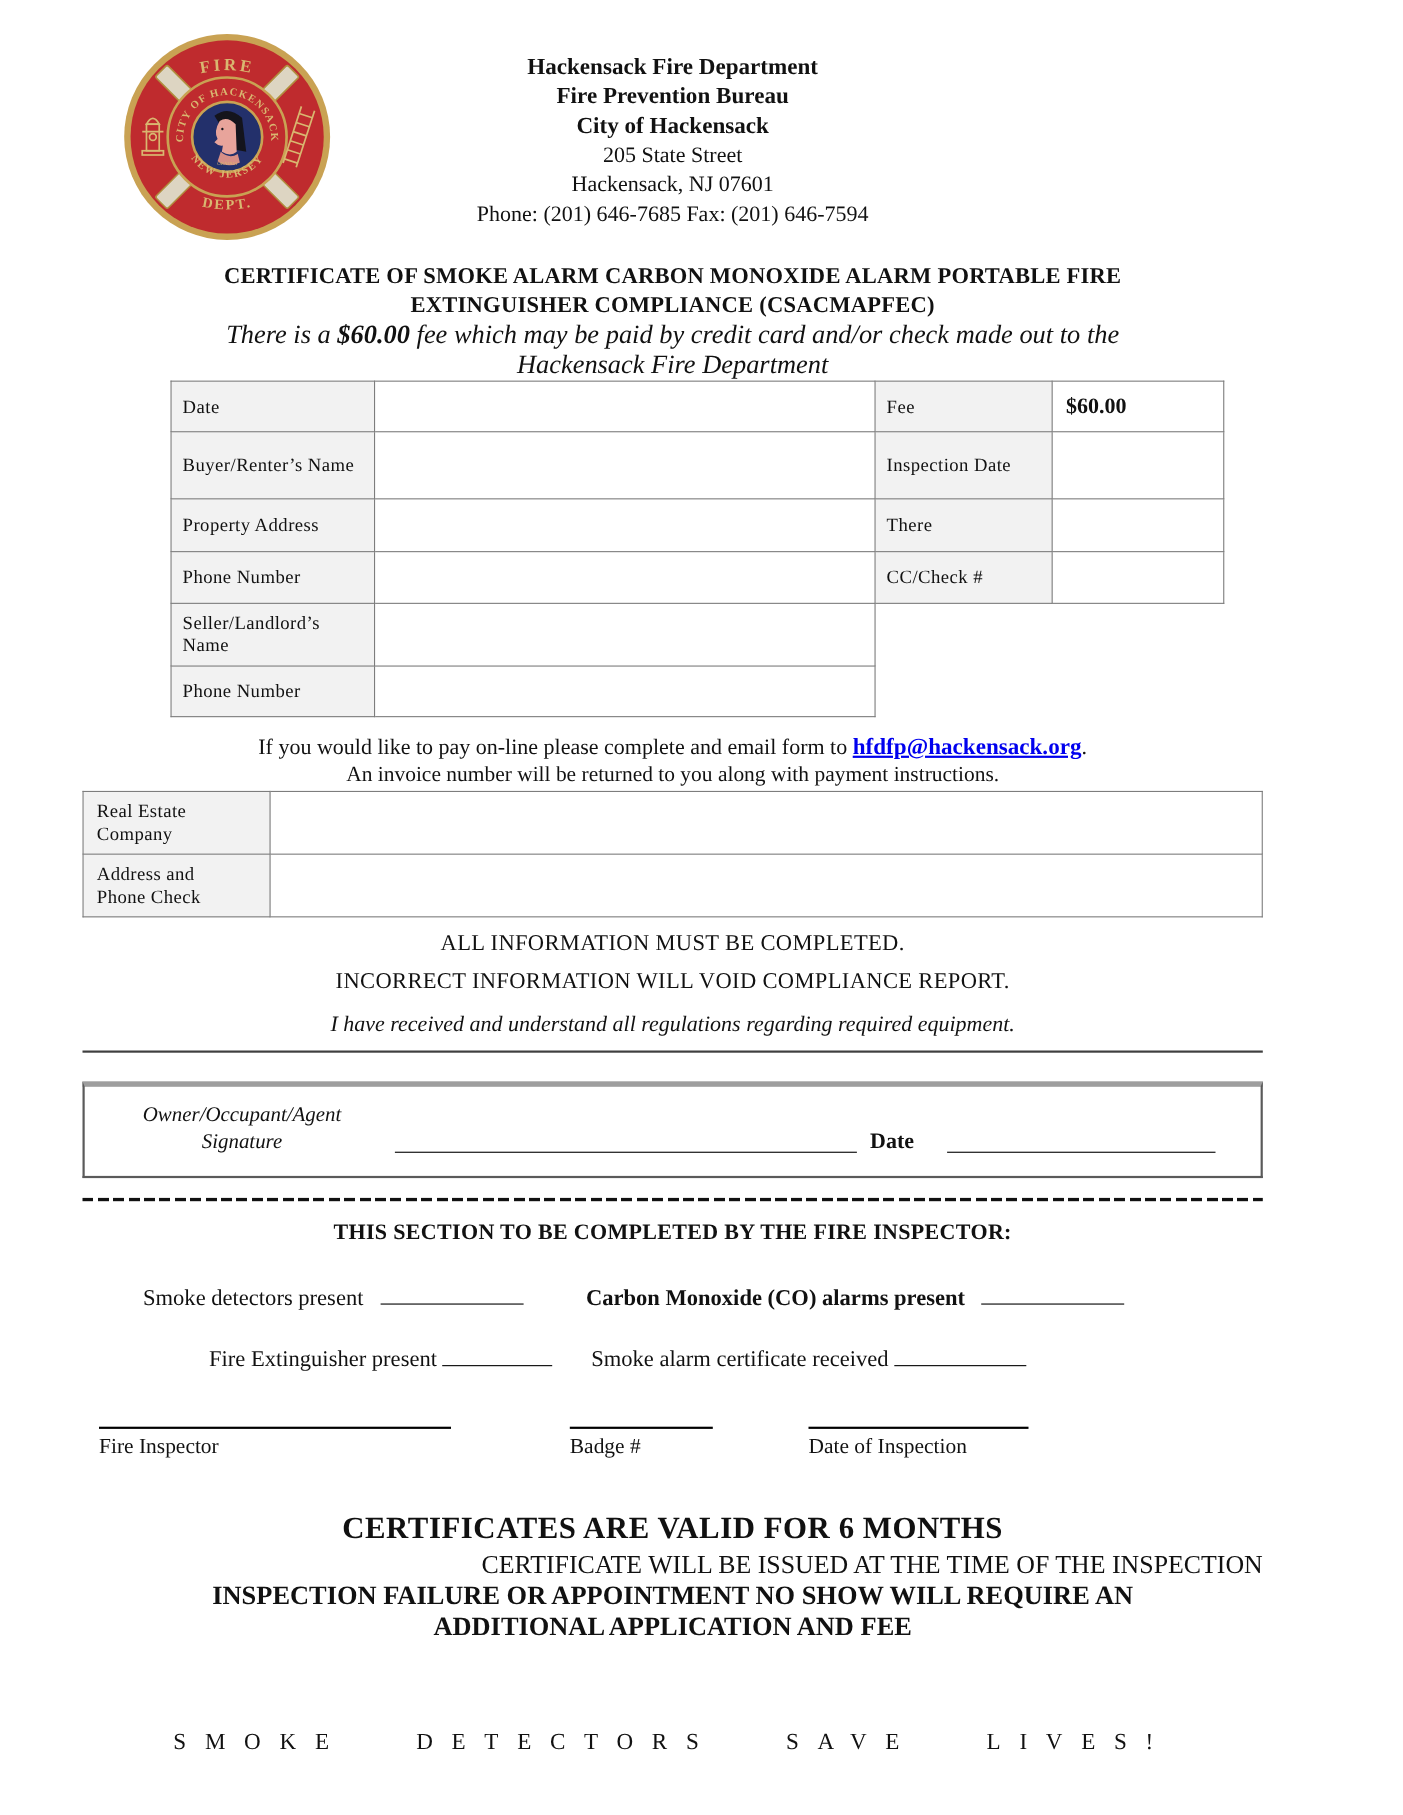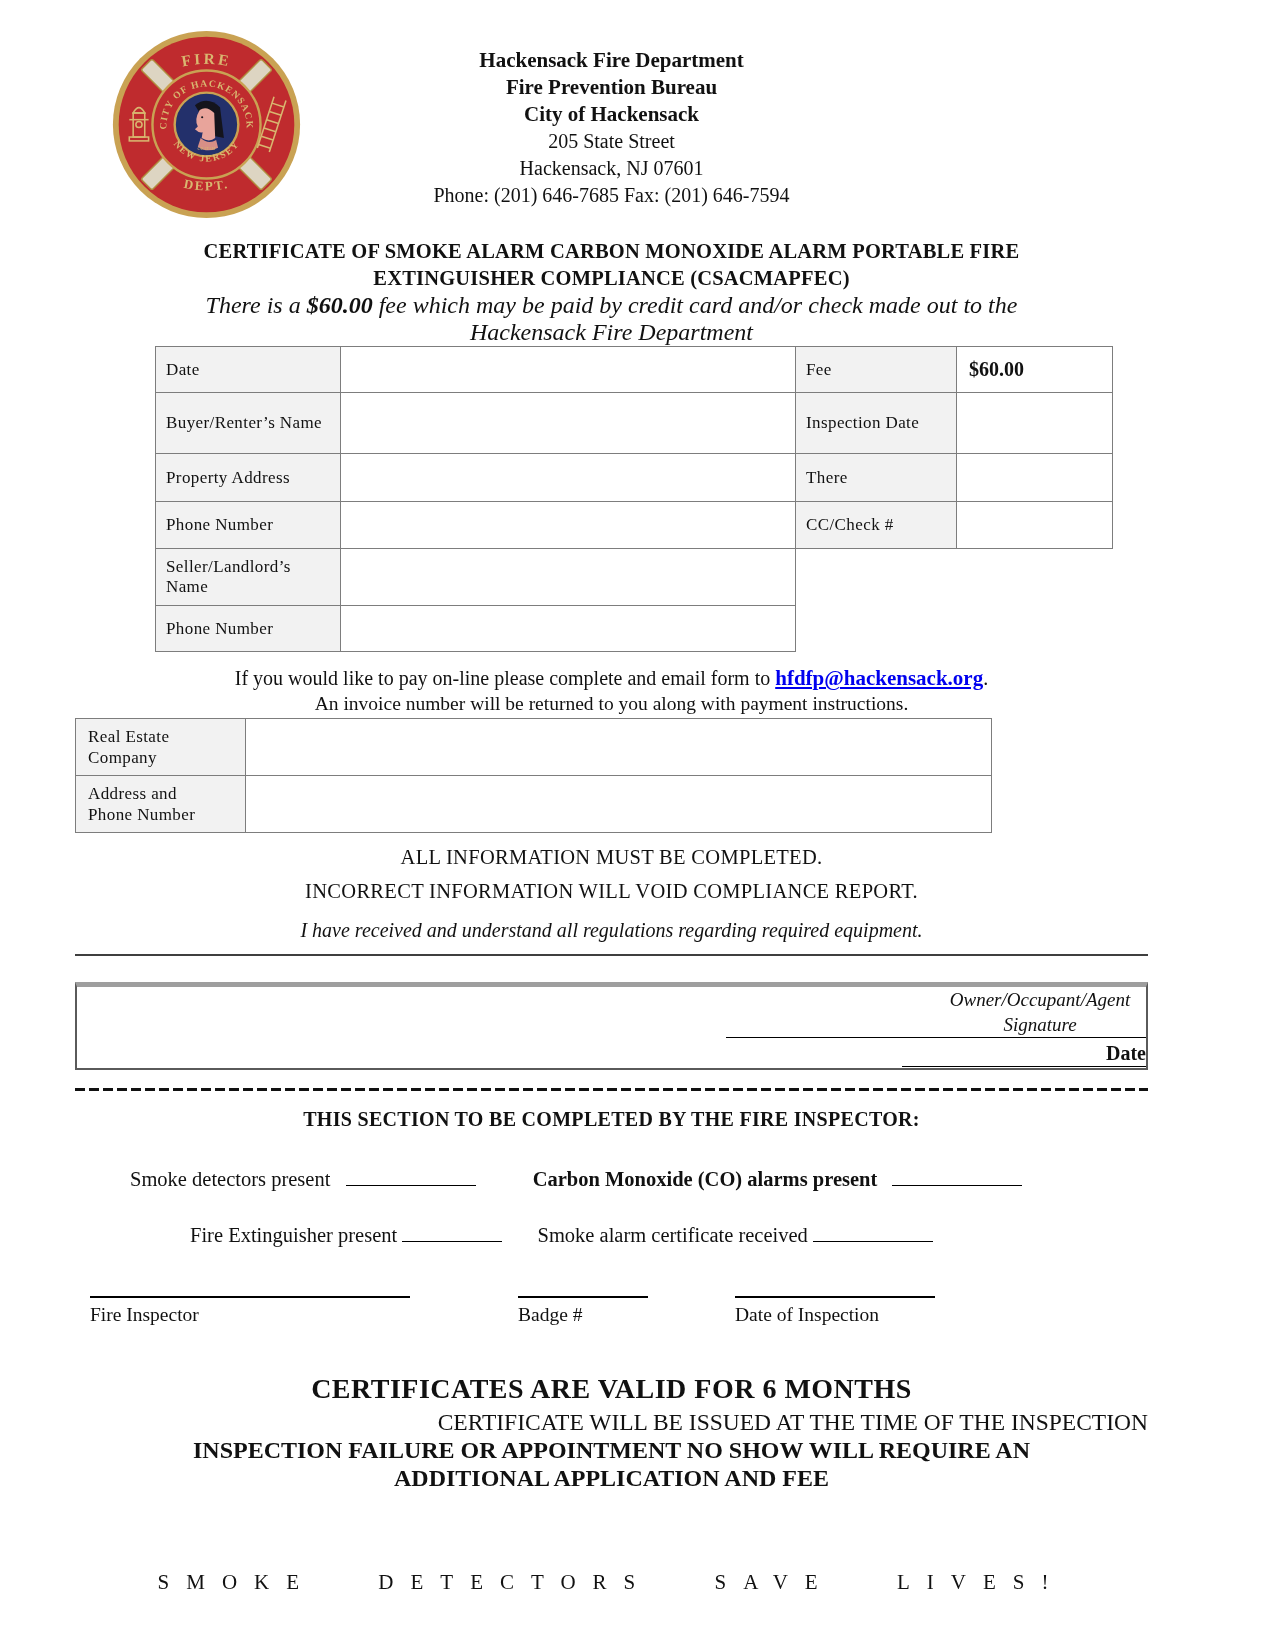--- a/index.html
+++ b/index.html
@@ -45,36 +45,36 @@
   .ft tr:nth-child(1){height:46px;}.ft tr:nth-child(2){height:61px;}
   .ft tr:nth-child(3){height:48px;}.ft tr:nth-child(4){height:47px;}
   .ft tr:nth-child(5){height:57px;}.ft tr:nth-child(6){height:46px;}
 
   
   .payline{margin-top:13px;font-size:20px;line-height:26px;text-align:center;}
   .payline a{color:var(--link);font-weight:bold;text-decoration:underline;font-size:21px;}
   .invline{font-size:19.5px;line-height:25px;text-align:center;}
 
   
-  .re{margin-top:2px;width:917px;table-layout:fixed;}
+  .re{margin-top:2px;width:1073px;table-layout:fixed;}
   .re td{border:1px solid var(--table-border);vertical-align:middle;font-size:17px;letter-spacing:.4px;}
   .re td.lab{background:var(--shade);padding:2px 26px 2px 12px;line-height:21px;}
   .re col.c1{width:170px;}
   .re tr{height:57px;}
 
   
   .notice{font-size:20.5px;line-height:27px;text-align:center;letter-spacing:.3px;}
   .n1{margin-top:11px;}
   .n2{margin-top:7px;}
   .ack{margin-top:12px;font-style:italic;font-size:20px;line-height:26px;text-align:center;}
   .rule{margin-top:11px;border-top:2px solid #3f3f3f;height:0;}
 
   
   .sigbox{margin-top:26px;height:88px;border:2px solid #5a5a5a;border-top:5px solid #9e9e9e;
-          display:flex;align-items:flex-end;padding-bottom:18px;flex-direction:column;}
+          display:flex;align-items:flex-end;padding-bottom:18px;}
   .sig-label{margin-left:37px;width:212px;text-align:center;font-style:italic;font-size:19px;line-height:25px;}
   .blank{display:inline-block;border-bottom:1.5px solid #000;height:4px;}
   .sig-line{width:420px;margin-left:33px;margin-bottom:3px;}
   .date-label{margin-left:12px;font-size:20px;font-weight:bold;line-height:25px;}
   .date-line{width:244px;margin-left:30px;margin-bottom:3px;}
 
   
   .dashes{margin-top:18px;height:3px;
     background:repeating-linear-gradient(90deg,#111 0 10px,transparent 10px 14px);}
 
@@ -238,21 +238,21 @@
     <colgroup>
         <col class="c1">
         <col>
       </colgroup>
     <tbody>
         <tr>
       <td class="lab">Real Estate Company</td>
       <td class="val"></td>
     </tr>
     <tr>
-      <td class="lab">Address and Phone Number</td>
+      <td class="lab">Address and Phone Check</td>
       <td class="val"></td>
     </tr>
   </tbody>
     </table>
 
   <div class="notice n1">ALL INFORMATION MUST BE COMPLETED.</div>
   <div class="notice n2">INCORRECT INFORMATION WILL VOID COMPLIANCE REPORT.</div>
   <div class="ack">I have received and understand all regulations regarding required equipment.</div>
   <div class="rule"></div>
 

